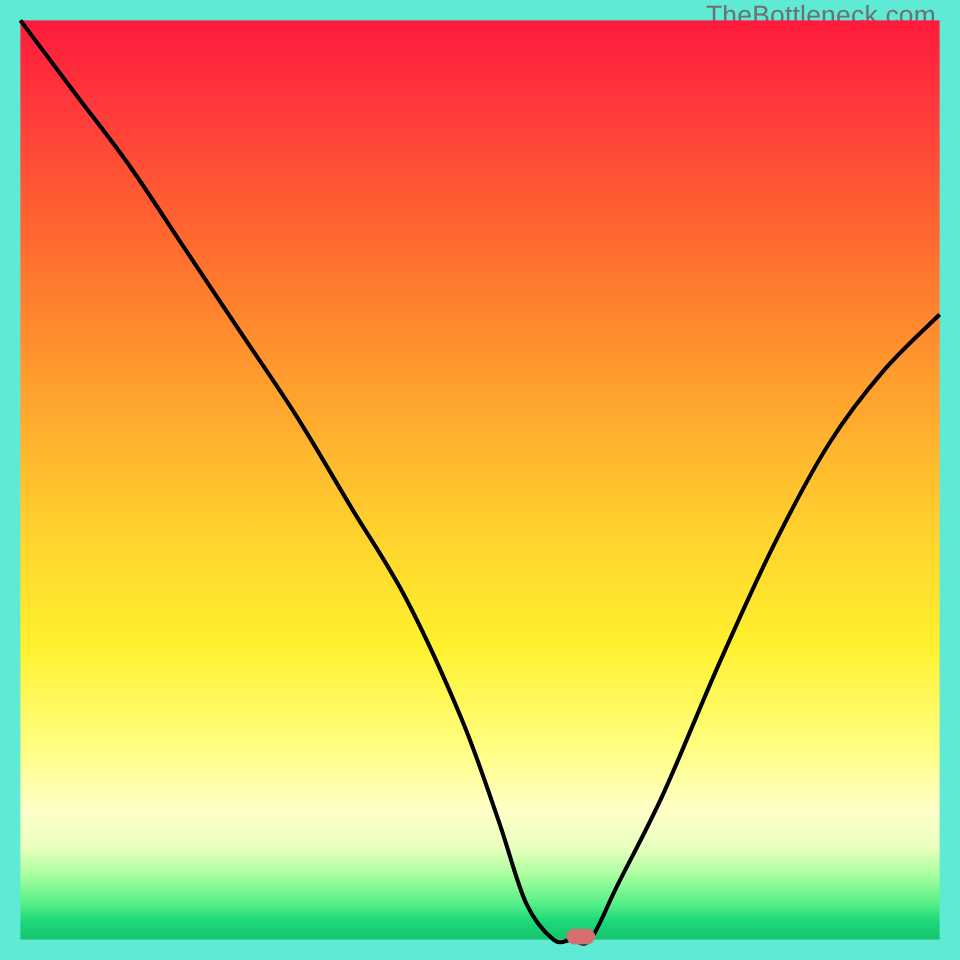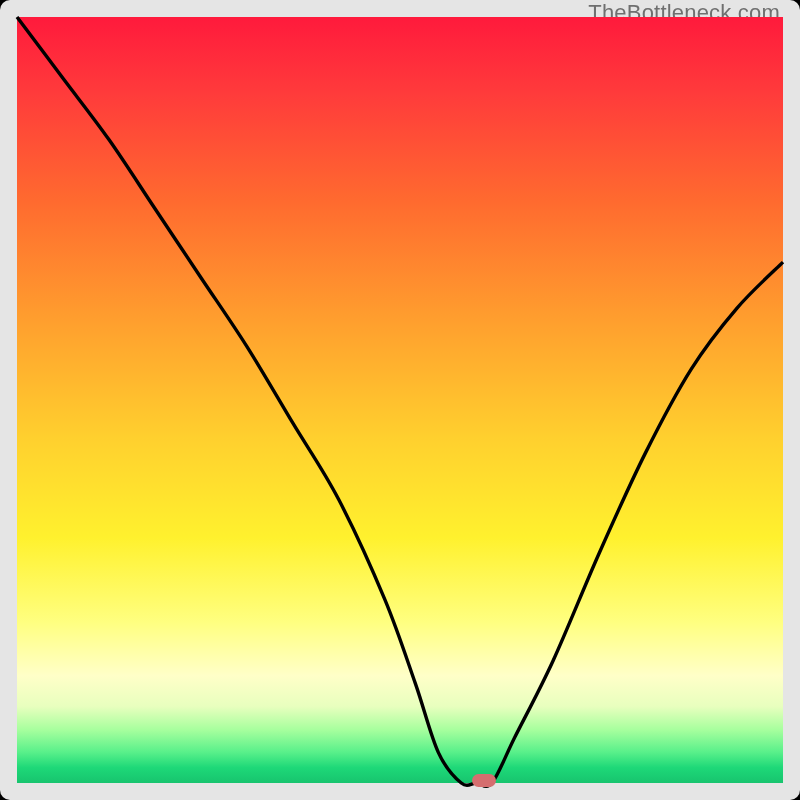--- a/index.html
+++ b/index.html
@@ -6,23 +6,22 @@
     margin: 0;
     padding: 0;
     width: 800px;
     height: 800px;
     background: #000;
     overflow: hidden;
   }
   .frame {
     width: 800px;
     height: 800px;
-    background: #e5e5e5;
+    background: #5eead4;
     position: relative;
-    border-radius: 10px;
   }
   .plot {
     position: absolute;
     left: 17px;
     top: 17px;
     width: 766px;
     height: 766px;
     background: linear-gradient(to bottom,
       #ff1a3c 0%,
       #ff3b3b 10%,

